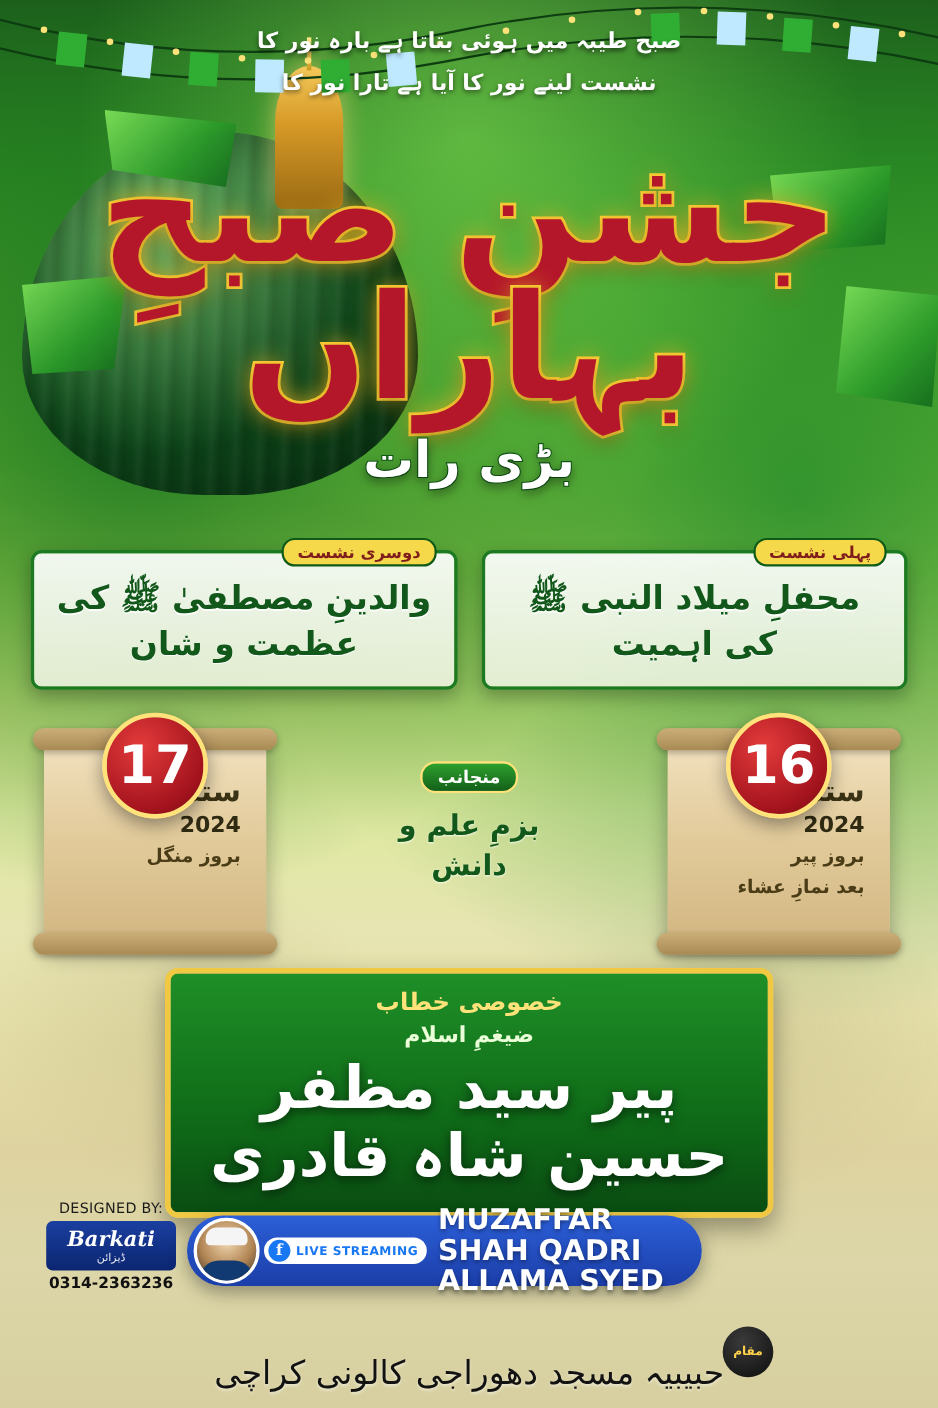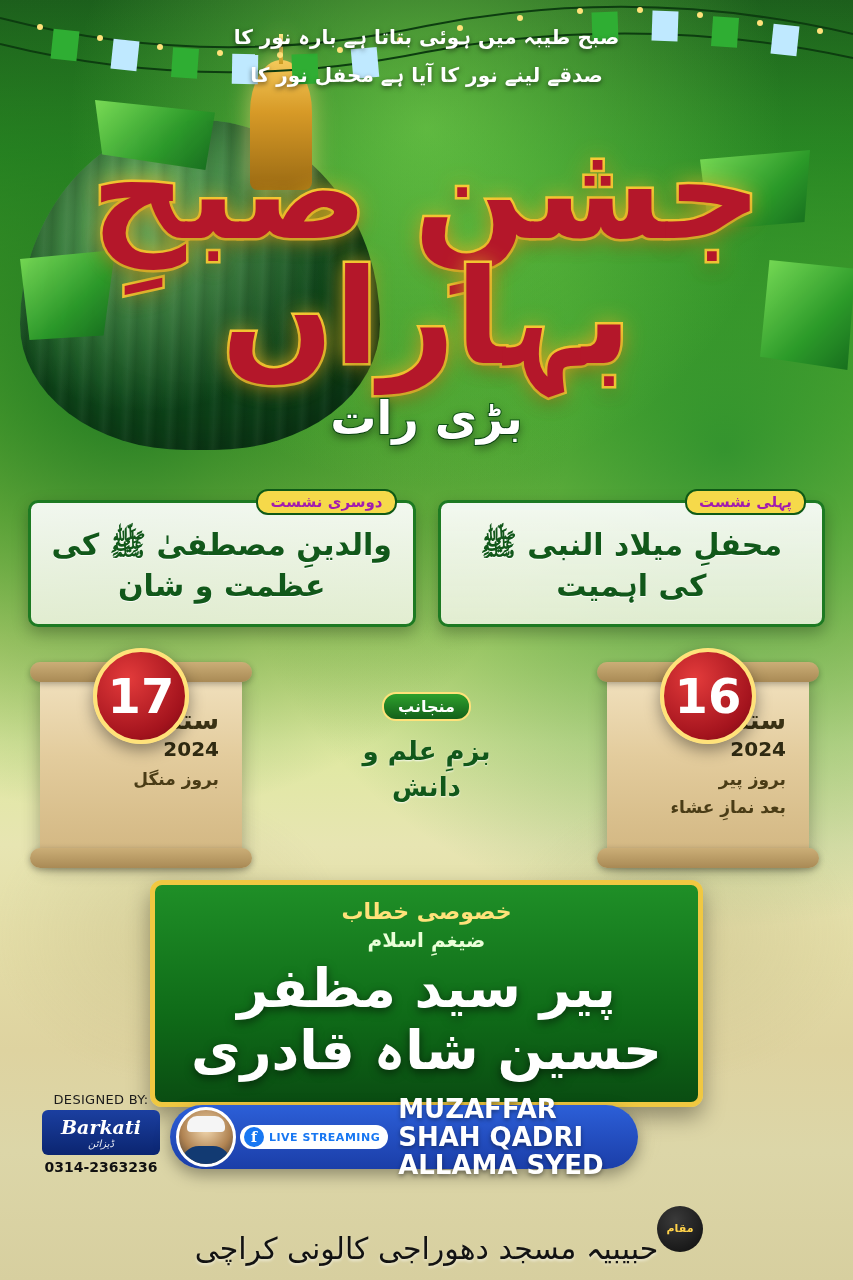--- a/index.html
+++ b/index.html
@@ -145,21 +145,21 @@
     padding: 22px 16px 18px;
     text-align: center;
     direction: rtl;
     background: linear-gradient(180deg, rgba(255,255,255,.92) 0%, rgba(238,244,225,.88) 100%);
     border: 3px solid #1d7a22;
     box-shadow: 0 6px 16px rgba(0,0,0,.28);
   }
   .session .tag {
     position: absolute; top: -14px; right: 16px;
     background: #f6d94a;
-    color: #a21caf;
+    color: #7f1d1d;
     font-size: 15px; font-weight: bold;
     padding: 2px 12px; border-radius: 12px;
     border: 2px solid #0f5a16;
   }
   .session .txt {
     font-size: 30px; font-weight: bold; color: #11581a;
     line-height: 1.35;
     text-shadow: 0 1px 0 rgba(255,255,255,.8);
   }
 
@@ -248,21 +248,21 @@
     color: #1b1b1b;
   }
   .designer .dby { font-size: 13px; font-weight: normal; letter-spacing: .3px; }
   .designer .card {
     margin-top: 3px;
     background: linear-gradient(180deg, #1b3fa0, #0b2570);
     border-radius: 6px; padding: 6px 4px;
     color: #fff;
   }
   .designer .brand { font-family: "DejaVu Serif", serif; font-style: italic; font-size: 19px; font-weight: bold; }
-  .designer .sub { font-size: 10px; opacity: .9; font-style: italic; }
+  .designer .sub { font-size: 10px; opacity: .9; }
   .designer .phone { margin-top: 4px; font-size: 14px; font-weight: bold; color: #111; }
 
   
   .livebar {
     position: absolute; left: 170px; right: 215px; top: 1105px;
     height: 64px;
     background: linear-gradient(180deg, #2c5fd8 0%, #1b3ea8 100%);
     border-radius: 32px;
     box-shadow: 0 6px 16px rgba(0,0,0,.35);
     display: flex; align-items: center; gap: 10px;
@@ -364,21 +364,21 @@
         <rect x="592" y="12" width="26" height="30" fill="#2fae33" transform="rotate(-2 605 27)"></rect>
         <rect x="652" y="11" width="26" height="30" fill="#bfe9ff" transform="rotate(2 665 26)"></rect>
         <rect x="712" y="17" width="26" height="30" fill="#2fae33" transform="rotate(4 725 32)"></rect>
         <rect x="772" y="25" width="26" height="30" fill="#bfe9ff" transform="rotate(6 785 40)"></rect>
       </g>
     </svg>
   </div>
 
   <div class="couplet">
     <div class="line">صبح طیبہ میں ہوئی بتاتا ہے بارہ نور کا</div>
-    <div class="line">صدقے لینے نور کا آیا ہے محفل نور کا</div>
+    <div class="line">نشست لینے نور کا آیا ہے تارا نور کا</div>
   </div>
 
   <div class="title-wrap">
     <div class="title-main">جشنِ صبحِ بہاراں</div>
     <div class="title-sub">بڑی رات</div>
   </div>
 
   <div class="sessions">
     <div class="session">
       <div class="tag">پہلی نشست</div>

